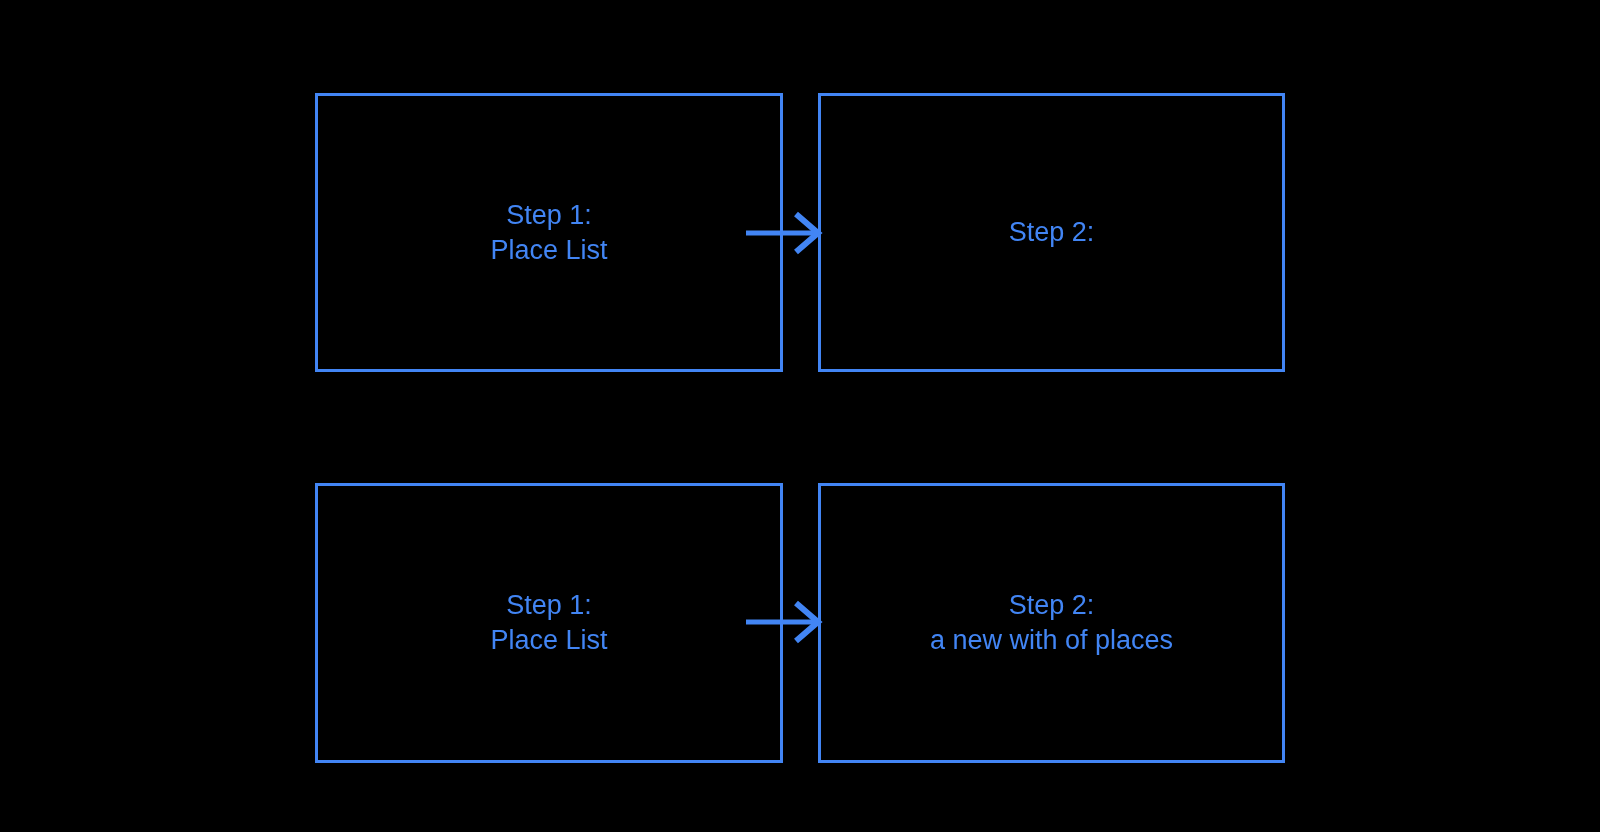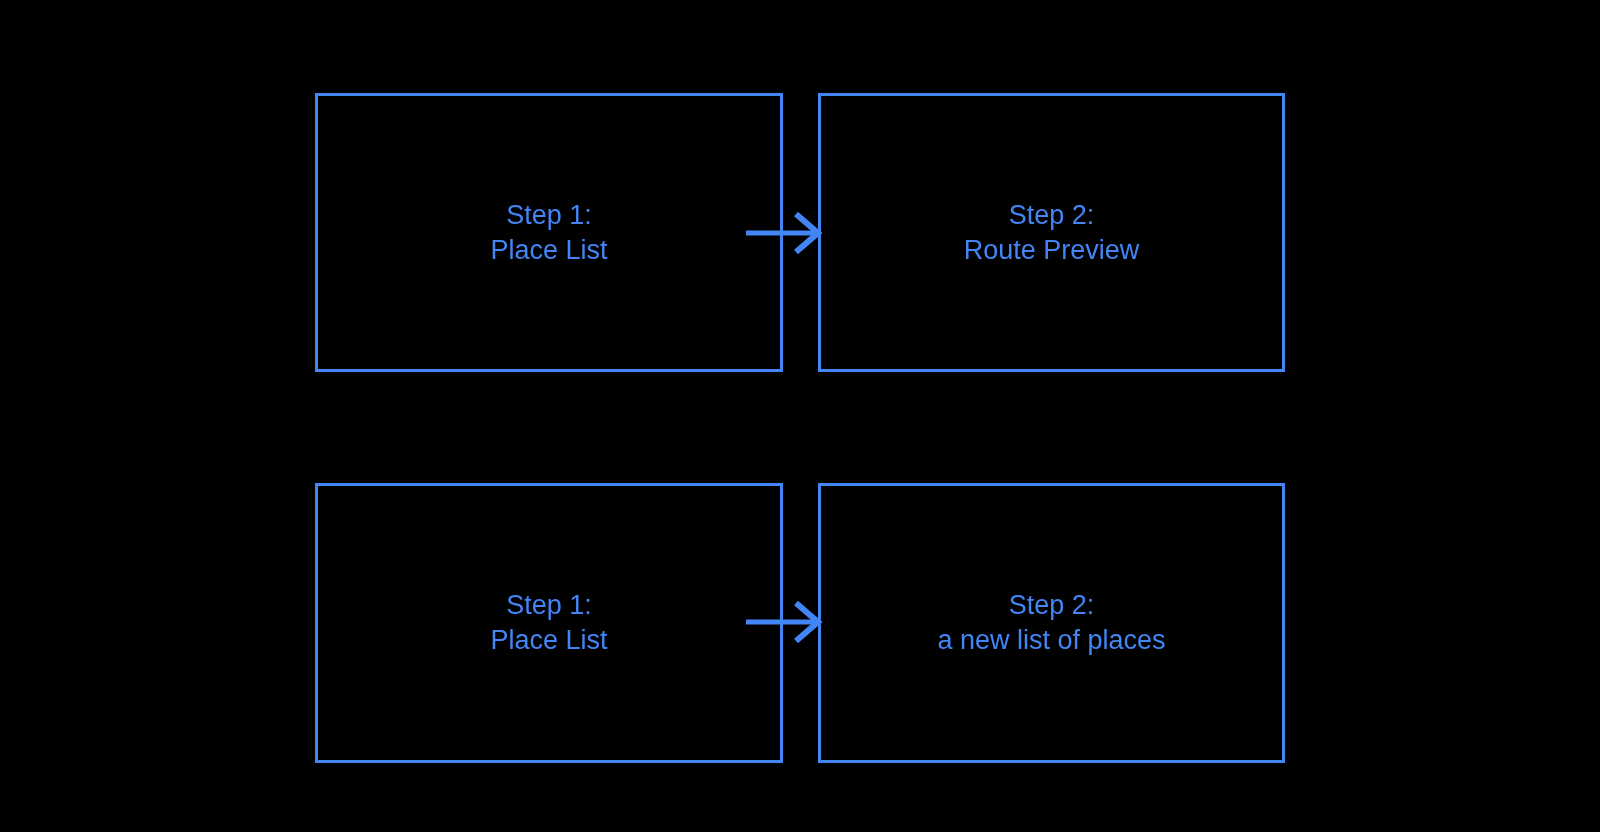--- a/index.html
+++ b/index.html
@@ -68,33 +68,32 @@
 
   <div class="flow-arrow arrow-r1">
     <svg viewBox="0 0 78 46" fill="none" xmlns="http://www.w3.org/2000/svg">
       <line x1="0" y1="23" x2="70" y2="23" stroke="currentColor" stroke-width="5"></line>
       <polyline points="50,4 72,23 50,42" stroke="currentColor" stroke-width="6" fill="none"></polyline>
     </svg>
   </div>
 
   <div class="flow-node node-r1-right">
     <div class="line">Step 2:</div>
-    <div class="line">Route Preview</div>
   </div>
 
   <div class="flow-node node-r2-left">
     <div class="line">Step 1:</div>
     <div class="line">Place List</div>
   </div>
 
   <div class="flow-arrow arrow-r2">
     <svg viewBox="0 0 78 46" fill="none" xmlns="http://www.w3.org/2000/svg">
       <line x1="0" y1="23" x2="70" y2="23" stroke="currentColor" stroke-width="5"></line>
       <polyline points="50,4 72,23 50,42" stroke="currentColor" stroke-width="6" fill="none"></polyline>
     </svg>
   </div>
 
   <div class="flow-node node-r2-right">
     <div class="line">Step 2:</div>
-    <div class="line">a new list of places</div>
+    <div class="line">a new with of places</div>
   </div>
 
 </div>
 
 </body></html>

